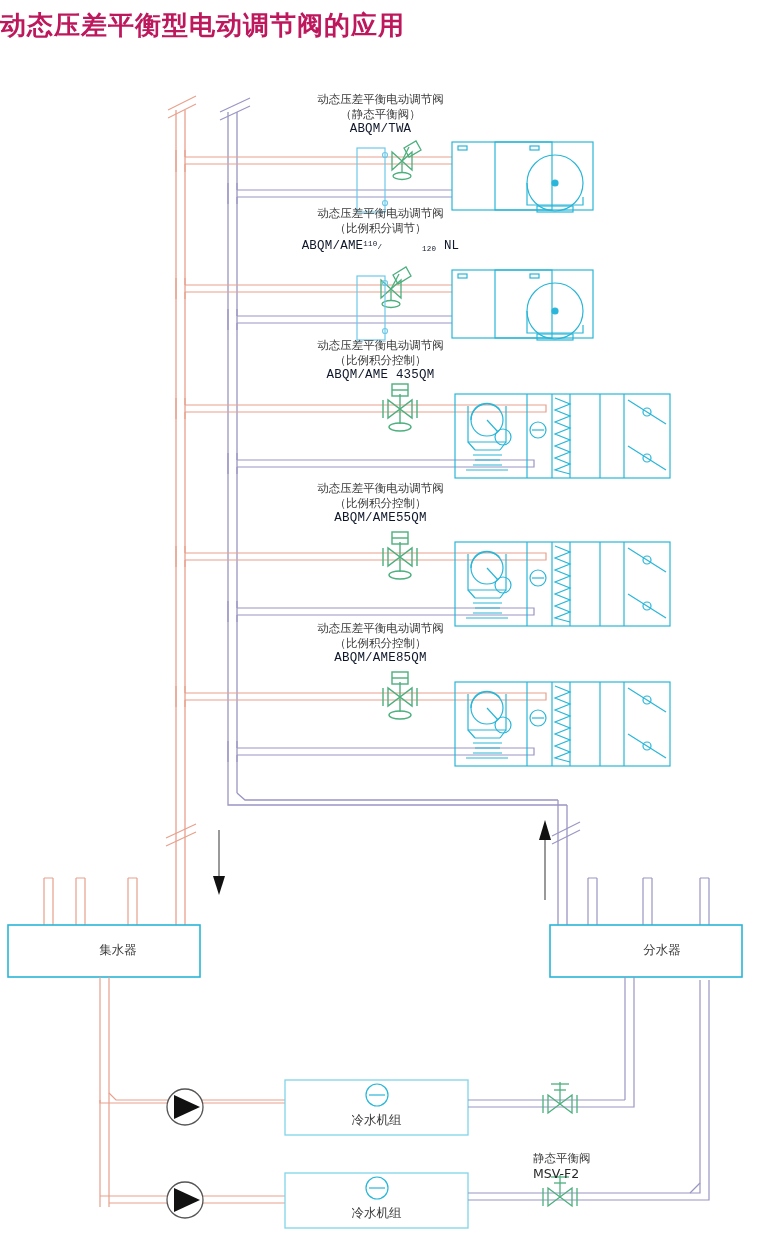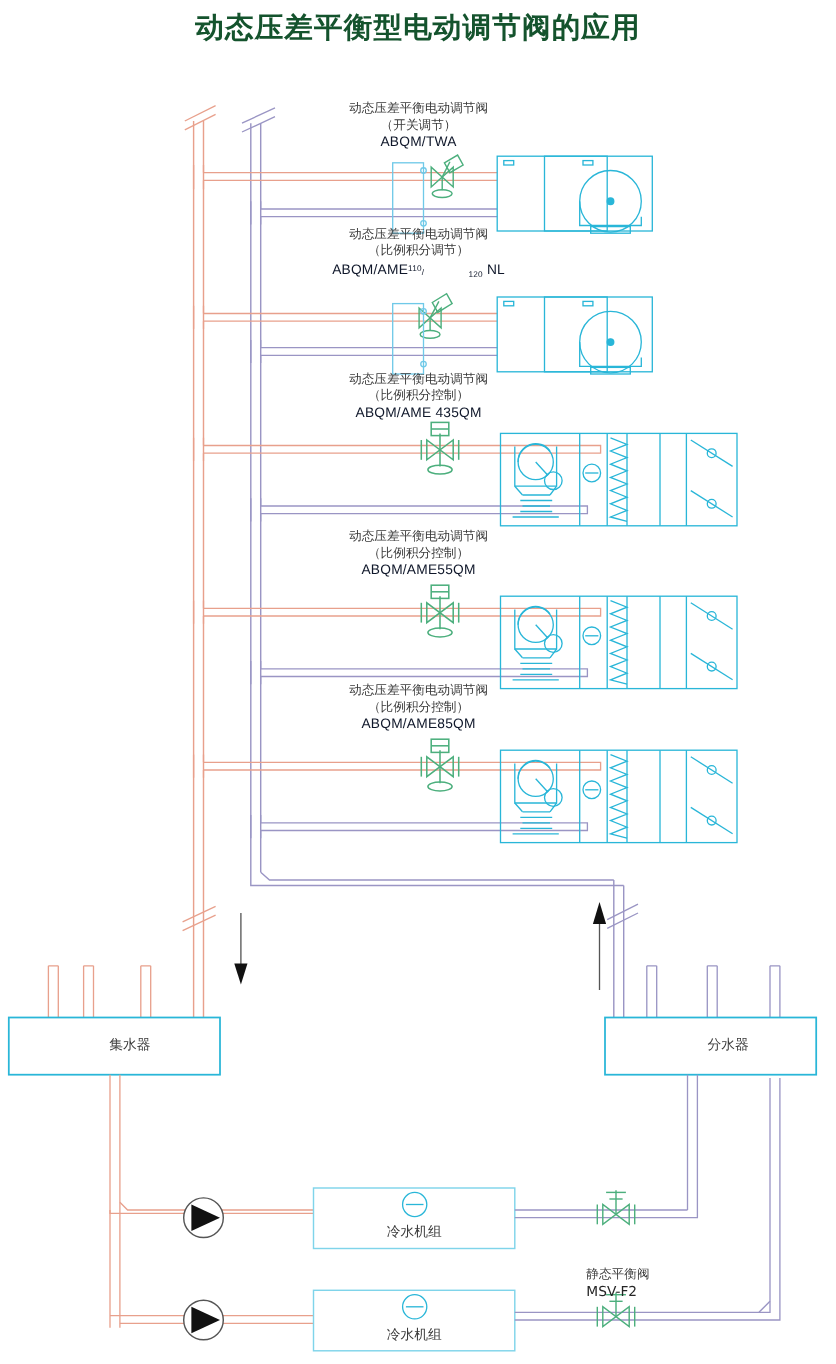--- a/index.html
+++ b/index.html
@@ -1,27 +1,27 @@
 <!DOCTYPE html>
 <html><head>
 <meta charset="utf-8">
 <style>
   html,body{margin:0;padding:0;background:#ffffff;}
   body{width:760px;height:1240px;font-family:"DejaVu Sans","Liberation Sans",sans-serif;}
   #stage{position:relative;width:760px;height:1240px;overflow:hidden;background:#fff;}
   #title{
-    position:absolute;left:0;top:8px;width:760px;text-align:center;
-    font-size:26px;font-weight:bold;color:#14532d;letter-spacing:1px;
+    position:absolute;left:0;top:8px;width:760px;text-align:left;
+    font-size:26px;font-weight:bold;color:#be185d;letter-spacing:1px;
     font-family:Liberation Sans, sans-serif;
   }
   svg{position:absolute;left:0;top:0;}
   .lbl{
     position:absolute;text-align:center;color:#3a3a3a;
     font-size:11.5px;line-height:15px;white-space:nowrap;
-    font-family:Liberation Sans, sans-serif;
+    font-family:Liberation Mono, monospace;
   }
   .lbl .cn{display:block;}
   .lbl .code{display:block;font-size:12.5px;color:#0f172a;letter-spacing:.2px;}
   .lbl .frac{font-size:7.5px;position:relative;}
   .lbl .frac sup{font-size:7.5px;vertical-align:super;}
   .lbl .frac sub{font-size:7.5px;vertical-align:sub;margin-left:40px;}
   .boxlbl{
     position:absolute;text-align:center;color:#3a3a3a;font-size:12.5px;
     white-space:nowrap;font-family:"DejaVu Sans","Liberation Sans",sans-serif;
   }
@@ -400,21 +400,21 @@
       <line x1="560" y1="1197" x2="560" y2="1175"></line>
       <line x1="551" y1="1177" x2="569" y2="1177"></line>
       <line x1="554" y1="1183" x2="566" y2="1183"></line>
       <line x1="543" y1="1188" x2="543" y2="1206"></line>
       <line x1="577" y1="1188" x2="577" y2="1206"></line>
     </g>
   </svg>
 
   <div class="lbl" style="left:283px;top:92px;width:195px;">
     <span class="cn">动态压差平衡电动调节阀</span>
-    <span class="cn">（开关调节）</span>
+    <span class="cn">（静态平衡阀）</span>
     <span class="code">ABQM/TWA</span>
   </div>
 
   <div class="lbl" style="left:283px;top:206px;width:195px;">
     <span class="cn">动态压差平衡电动调节阀</span>
     <span class="cn">（比例积分调节）</span>
     <span class="code"><span>ABQM/AME</span><span class="frac"><sup>110</sup>/<sub>120</sub></span> <span>NL</span></span>
   </div>
 
   <div class="lbl" style="left:283px;top:338px;width:195px;">

